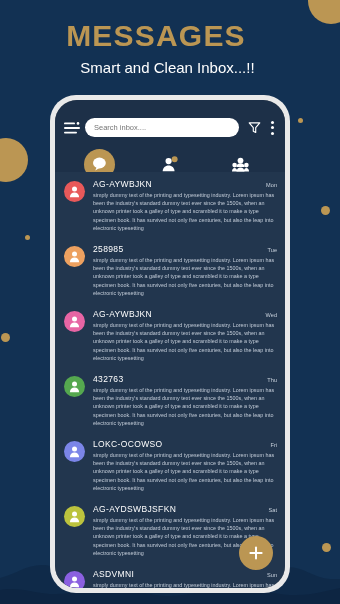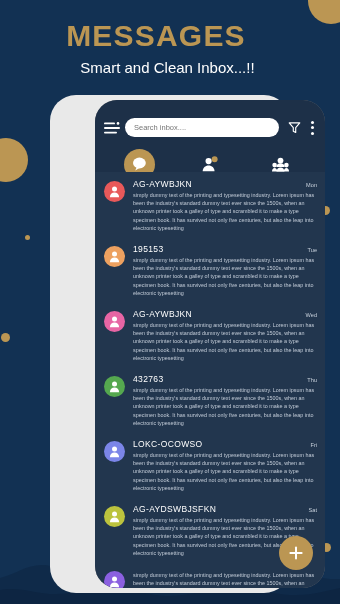--- a/index.html
+++ b/index.html
@@ -54,21 +54,20 @@
     background: #e9e9e9;
     border-radius: 26px;
     padding: 5px;
   }
   .screen {
     position: relative;
     width: 100%; height: 100%;
     background: #737373;
     border-radius: 22px;
     overflow: hidden;
-    margin-left: 40px;
   }
   .notch {
     position: absolute; top: 0; left: 50%;
     transform: translateX(-50%);
     width: 80px; height: 13px;
     background: #e9e9e9;
     border-bottom-left-radius: 9px;
     border-bottom-right-radius: 9px;
   }
 
@@ -279,21 +278,21 @@
           </div>
           <div class="row">
             <span class="avatar" style="background: rgb(237, 161, 96);">
               <svg width="13" height="13" viewBox="0 0 13 13">
                 <circle cx="6.5" cy="4.1" r="2.5" fill="#fff"></circle>
                 <path d="M1.9 12.2 C1.9 9.1 3.9 7.5 6.5 7.5 C9.1 7.5 11.1 9.1 11.1 12.2 Z" fill="#fff"></path>
               </svg>
             </span>
             <div class="row-body">
               <div class="row-top">
-                <span class="row-name">195153</span>
+                <span class="row-name">258985</span>
                 <span class="row-day">Tue</span>
               </div>
               <div class="row-snippet">simply dummy text of the printing and typesetting industry. Lorem ipsum has been the industry's standard dummy text ever since the 1500s, when an unknown printer took a galley of type and scrambled it to make a type specimen book. It has survived not only five centuries, but also the leap into electronic typesetting</div>
             </div>
           </div>
           <div class="row">
             <span class="avatar" style="background: rgb(231, 101, 164);">
               <svg width="13" height="13" viewBox="0 0 13 13">
                 <circle cx="6.5" cy="4.1" r="2.5" fill="#fff"></circle>
                 <path d="M1.9 12.2 C1.9 9.1 3.9 7.5 6.5 7.5 C9.1 7.5 11.1 9.1 11.1 12.2 Z" fill="#fff"></path>
@@ -353,20 +352,24 @@
             </div>
           </div>
           <div class="row">
             <span class="avatar" style="background: rgb(139, 96, 224);">
               <svg width="13" height="13" viewBox="0 0 13 13">
                 <circle cx="6.5" cy="4.1" r="2.5" fill="#fff"></circle>
                 <path d="M1.9 12.2 C1.9 9.1 3.9 7.5 6.5 7.5 C9.1 7.5 11.1 9.1 11.1 12.2 Z" fill="#fff"></path>
               </svg>
             </span>
             <div class="row-body">
+              <div class="row-top">
+                <span class="row-name">ASDVMNI</span>
+                <span class="row-day">Sun</span>
+              </div>
               <div class="row-snippet">simply dummy text of the printing and typesetting industry. Lorem ipsum has been the industry's standard dummy text ever since the 1500s, when an unknown printer took a galley of type and scrambled it to make a type specimen book. It has survived not only five centuries, but also the leap into electronic typesetting</div>
             </div>
           </div>
         </div>
 
       <button class="fab">
         <svg width="16" height="16" viewBox="0 0 16 16">
           <rect x="7" y="1.4" width="2" height="13.2" rx="1" fill="#fff"></rect>
           <rect x="1.4" y="7" width="13.2" height="2" rx="1" fill="#fff"></rect>
         </svg>

